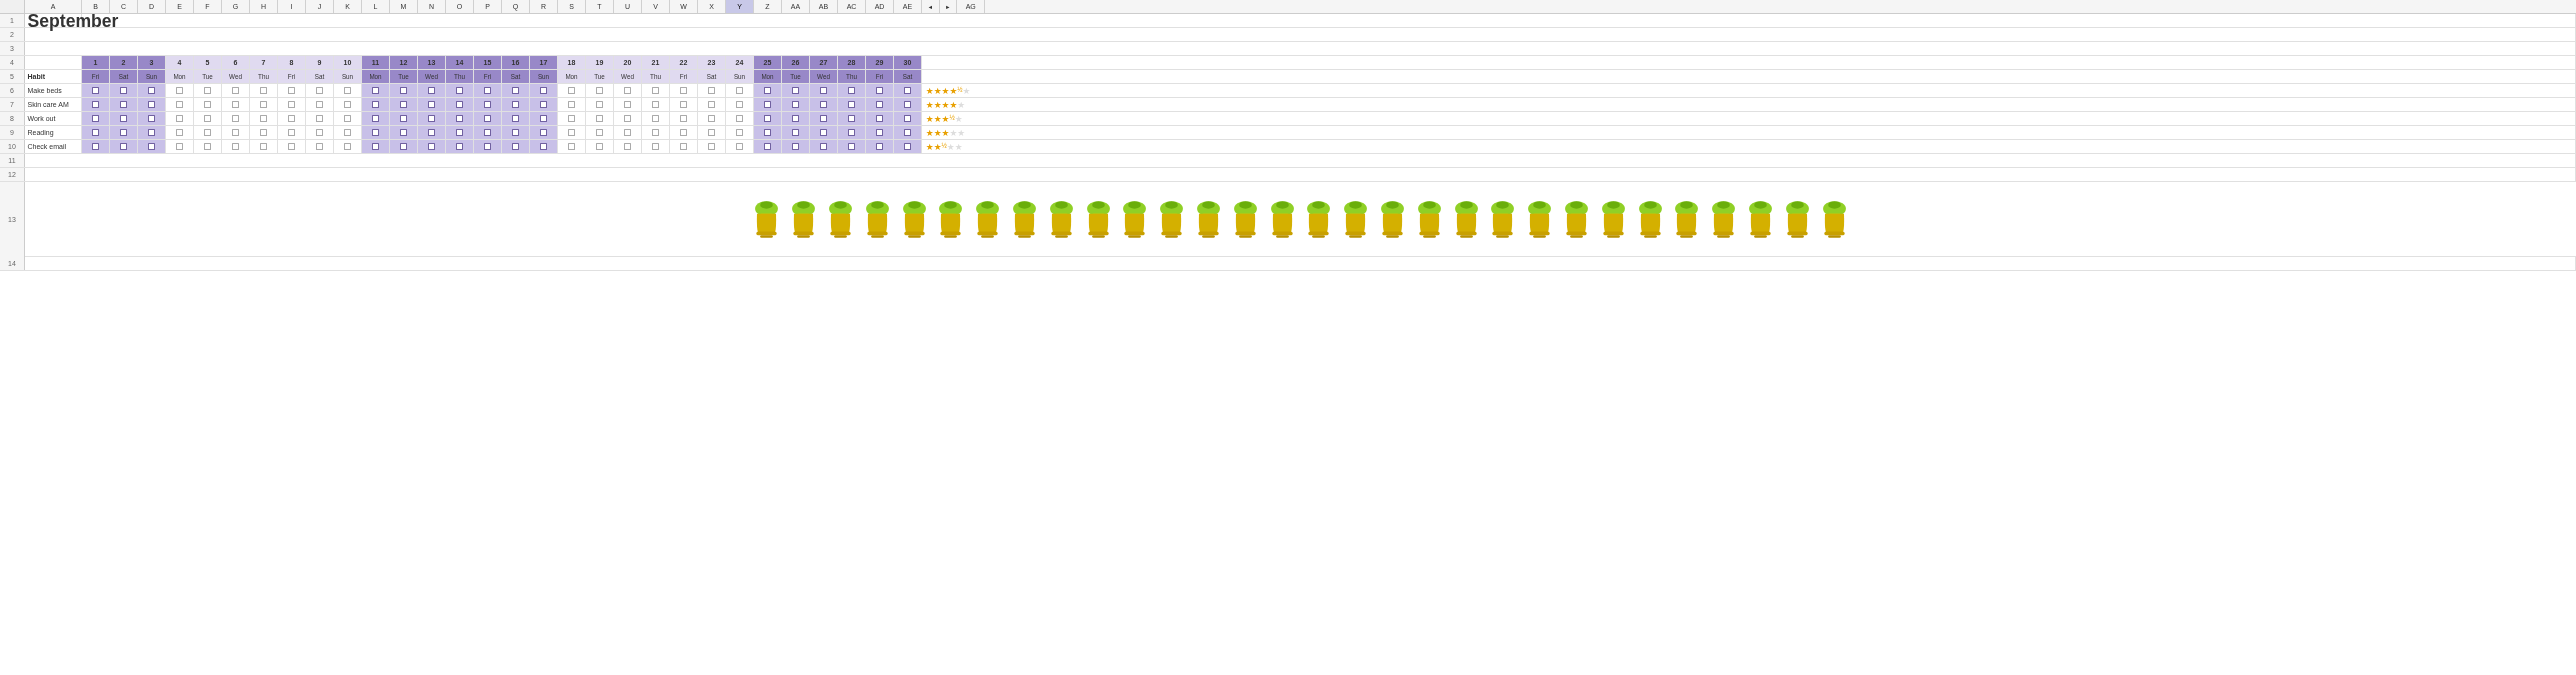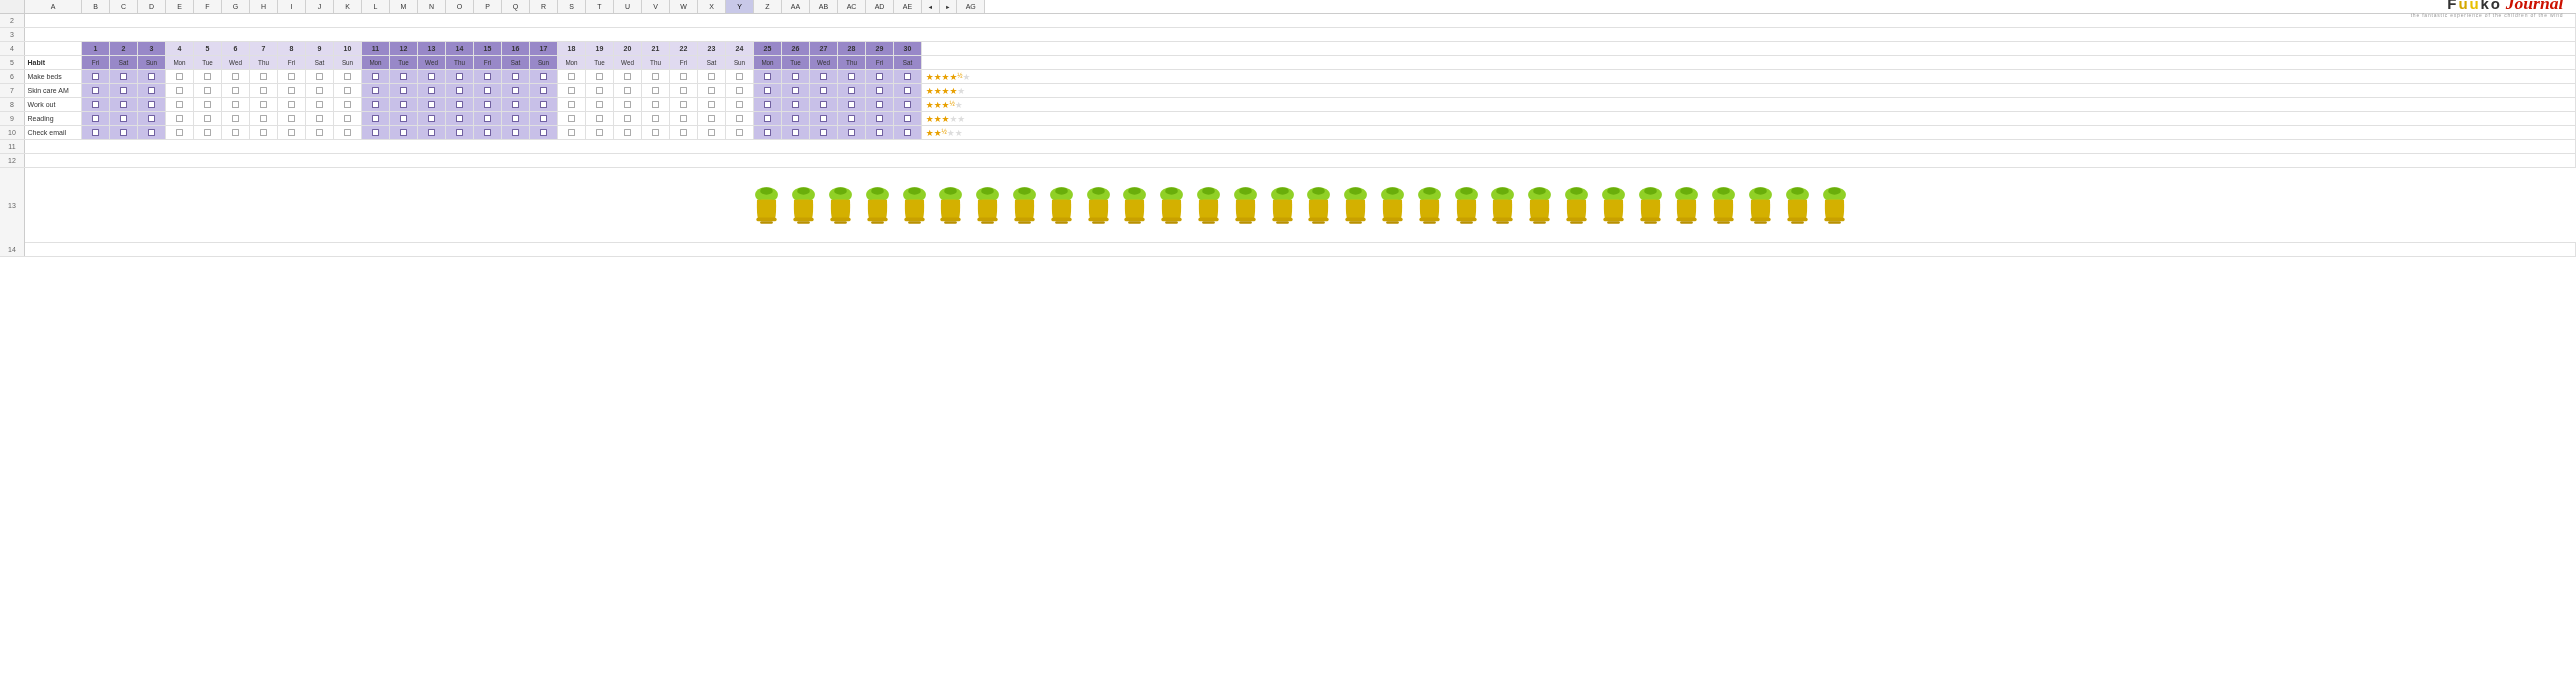--- a/index.html
+++ b/index.html
@@ -156,33 +156,29 @@
     <div class="col-header" style="width:28px;min-width:28px;">AA</div>
     <div class="col-header" style="width:28px;min-width:28px;">AB</div>
     <div class="col-header" style="width:28px;min-width:28px;">AC</div>
     <div class="col-header" style="width:28px;min-width:28px;">AD</div>
     <div class="col-header" style="width:28px;min-width:28px;">AE</div>
 
     <div class="col-header" style="width:17.6px;min-width:17.6px;font-size:5.7px;">◄</div>
     <div class="col-header" style="width:17.6px;min-width:17.6px;font-size:5.7px;">►</div>
     <div class="col-header" style="width:28px;min-width:28px;">AG</div>
 
-    <div class="col-header" style="flex:1;justify-content:flex-end;padding-right:12.6px;background:#fff;border:none;">
-      <div style="display:flex;flex-direction:column;align-items:flex-end;line-height:1.1;">
-        <div style="display:flex;align-items:baseline;gap:0;">
-          <span style="font-size:15px;font-weight:bold;color:#222;font-family:Arial;letter-spacing:1.9px;">
-            <span style="color:#333;">F</span><span style="color:#d4a800;">u</span><span style="color:#e8c000;">u</span><span style="color:#333;">k</span><span style="color:#333;">o</span>
-          </span>
-          <span style="font-size:17.6px;font-weight:bold;color:#cc1100;font-style:italic;font-family:Georgia,serif;margin-left:3.8px;">Journal</span>
-        </div>
-        <div style="font-size:5px;color:#999;letter-spacing:0.8px;">the fantastic experience of the children of the wind</div>
-      </div>
-    </div>
-  </div>
-
+  </div>
+
+  <div class="sheet-row">
+    <div class="row-num">1</div>
+    <div class="cell text-left" style="width:57px;font-size:17.6px;font-weight:bold;height:14px;overflow:visible;z-index:1;position:relative;">
+      <span>September</span>
+    </div>
+    <div class="cell" style="flex:1;"></div>
+  </div>
 
   <div class="sheet-row">
     <div class="row-num">2</div>
     <div class="cell" style="flex:1;"></div>
   </div>
 
   <div class="sheet-row">
     <div class="row-num">3</div>
     <div class="cell" style="flex:1;"></div>
   </div>

